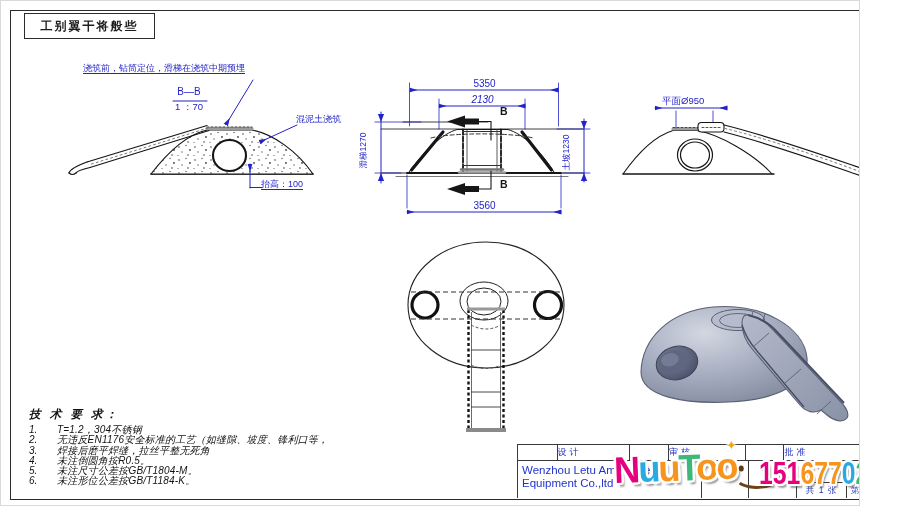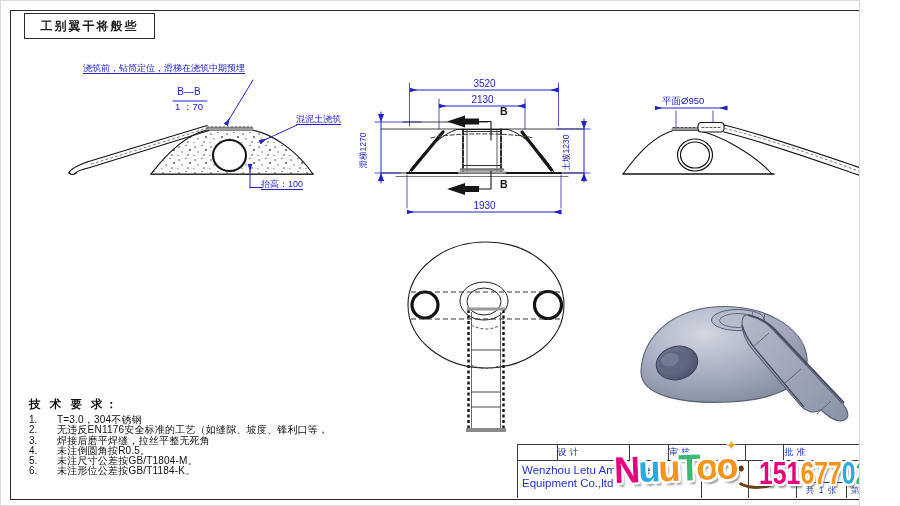--- a/index.html
+++ b/index.html
@@ -15,21 +15,21 @@
     position:absolute; left:23px; top:12px; width:129px; height:24px;
     border:1.4px solid #2b2b2b; background:#fff; color:#1c1c1c;
     font-weight:bold; font-size:12px; letter-spacing:2px;
     display:flex; align-items:center; justify-content:center; white-space:nowrap;
   }
   svg{position:absolute; left:0; top:0;}
   #annot-layer{position:absolute; left:0; top:0; width:900px; height:506px;}
   .dlabel{position:absolute; white-space:nowrap; line-height:1.12;
     transform-origin:0 100%; text-underline-offset:2px;}
   
-  #tech{position:absolute; left:28px; top:396px; width:420px; color:#111;}
+  #tech{position:absolute; left:28px; top:406px; width:420px; color:#111;font-style:italic;}
   #tech-title{font-size:11.5px; font-weight:bold; letter-spacing:3px; margin-bottom:3px;}
   .tech-row{display:flex; font-size:10px; line-height:10.3px;}
   .tech-num{width:28px; flex:0 0 28px;}
   .tech-text{flex:1; letter-spacing:0.2px;}
   
   .tb-line{position:absolute; background:#3a3a3a;}
   .tb-label{position:absolute; color:#2233bb; font-size:9px; letter-spacing:3px;
     display:flex; align-items:center; justify-content:center;margin-left:32px;}
   #company{position:absolute; left:521px; top:463px; color:#2233cc; font-weight:normal;
     font-size:11.5px; line-height:13px; white-space:nowrap;}
@@ -230,38 +230,38 @@
       <path d="M747,314 C760,317 770,324 777,332 L843,402" stroke="#474e65" stroke-width="2" fill="none"></path>
       <path d="M741,324 C744,334 749,342 756,350 L803,406" stroke="#474e65" stroke-width="1.4" fill="none"></path>
       <path d="M768,332 L752,346 M800,368 L784,382 M830,400 L816,413" stroke="#596074" stroke-width="0.9" fill="none"></path>
     </g>
   </svg>
 
   <div id="annot-layer">
       <div class="dlabel" style="left: 82px; top: 62px; font-size: 9px; color: rgb(35, 35, 200); text-decoration: underline;">浇筑前，钻筒定位，滑梯在浇筑中期预埋</div>
       <div class="dlabel" style="left: 168px; top: 85px; font-size: 10px; color: rgb(35, 35, 200); width: 40px; text-align: center;">B—B</div>
       <div class="dlabel" style="left: 168px; top: 101px; font-size: 9.5px; color: rgb(35, 35, 200); width: 40px; text-align: center;">1 ：70</div>
-      <div class="dlabel" style="left: 295px; top: 113px; font-size: 9px; color: rgb(35, 35, 200); text-decoration: underline;">混泥土浇筑</div>
+      <div class="dlabel" style="left: 295px; top: 113px; font-size: 9px; color: rgb(35, 35, 200); ">混泥土浇筑</div>
       <div class="dlabel" style="left: 260px; top: 178px; font-size: 9px; color: rgb(35, 35, 200); text-decoration: underline;">抬高：100</div>
-      <div class="dlabel" style="left: 461px; top: 77px; font-size: 10px; color: rgb(35, 35, 200); width: 45px; text-align: center;">3520</div>
-      <div class="dlabel" style="left: 459px; top: 93px; font-size: 10px; color: rgb(35, 35, 200); width: 45px; text-align: center;">2130</div>
-      <div class="dlabel" style="left: 461px; top: 199px; font-size: 10px; color: rgb(35, 35, 200); width: 45px; text-align: center;">1930</div>
+      <div class="dlabel" style="left: 461px; top: 77px; font-size: 10px; color: rgb(35, 35, 200); width: 45px; text-align: center;">5350</div>
+      <div class="dlabel" style="left: 459px; top: 93px; font-size: 10px; color: rgb(35, 35, 200); width: 45px; text-align: center; font-style: italic;">2130</div>
+      <div class="dlabel" style="left: 461px; top: 199px; font-size: 10px; color: rgb(35, 35, 200); width: 45px; text-align: center;">3560</div>
       <div class="dlabel" style="left: 368px; top: 165px; font-size: 8.5px; color: rgb(35, 35, 200); width: 50px; text-align: center; transform: rotate(-90deg);">滑梯1270</div>
       <div class="dlabel" style="left: 571px; top: 167px; font-size: 8.5px; color: rgb(35, 35, 200); width: 50px; text-align: center; transform: rotate(-90deg);">土坡1230</div>
       <div class="dlabel" style="left: 499px; top: 105px; font-size: 10.5px; color: rgb(22, 22, 22); font-weight: bold;">B</div>
       <div class="dlabel" style="left: 499px; top: 178px; font-size: 10.5px; color: rgb(22, 22, 22); font-weight: bold;">B</div>
       <div class="dlabel" style="left: 661px; top: 95px; font-size: 9.5px; color: rgb(35, 35, 200);">平面Ø950</div>
     </div>
 
   <div id="tech">
     <div id="tech-title">技 术 要 求：</div>
     <div id="tech-items">
         <div class="tech-row">
           <span class="tech-num">1.</span>
-          <span class="tech-text">T=3.0，304不锈钢</span>
+          <span class="tech-text">T=1.2，304不锈钢</span>
         </div>
         <div class="tech-row">
           <span class="tech-num">2.</span>
           <span class="tech-text">无违反EN1176安全标准的工艺（如缝隙、坡度、锋利口等，</span>
         </div>
         <div class="tech-row">
           <span class="tech-num">3.</span>
           <span class="tech-text">焊接后磨平焊缝，拉丝平整无死角</span>
         </div>
         <div class="tech-row">

